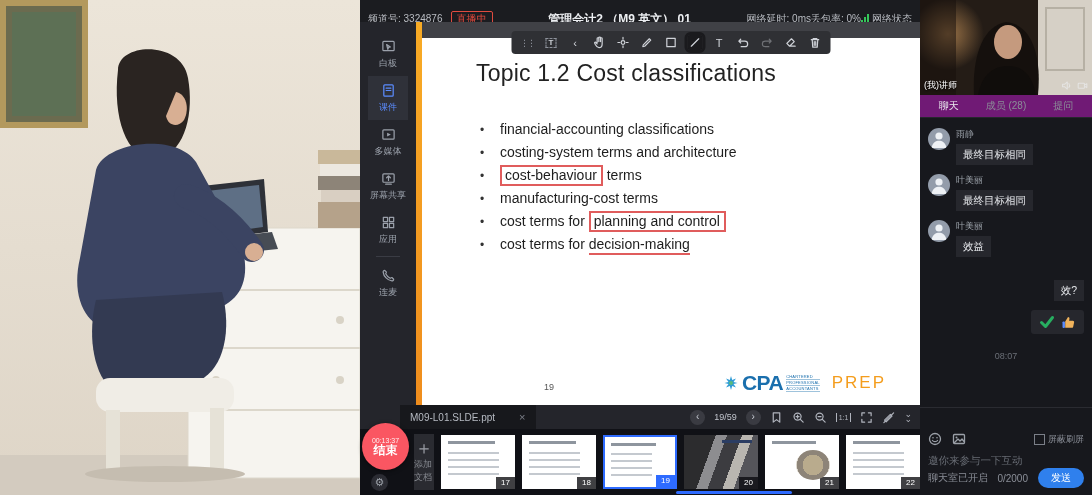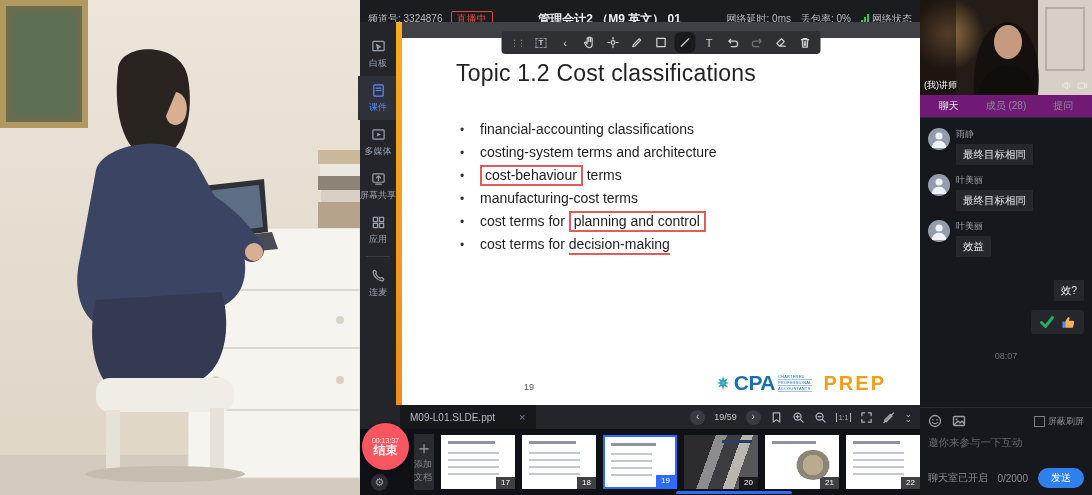--- a/index.html
+++ b/index.html
@@ -10,26 +10,26 @@
 
   
   #left-photo{position:absolute;left:0;top:0;width:360px;height:495px;overflow:hidden;}
 
   
   #center{position:absolute;left:360px;top:0;width:560px;height:495px;background:#121317;}
   .topbar{position:absolute;top:0;left:0;right:0;height:38px;background:#1b1c20;display:flex;align-items:center;
           color:#b9bcc2;font-size:10px;padding:4px 8px;box-sizing:border-box;}
   .live-badge{border:1px solid #e04b3f;color:#e0493c;padding:0 5px;margin-left:8px;font-size:10px;line-height:14px;border-radius:2px;}
   .topbar-title{flex:1;text-align:center;color:#eceef1;font-weight:bold;font-size:12px;}
-  .net-group{display:flex;align-items:center;gap:10px;}
+  .net-group{display:flex;align-items:center;gap:0;}
   .sig{display:inline-flex;align-items:flex-end;gap:1px;margin-right:3px;}
   .sig b{width:2px;background:#35c559;display:inline-block;}
 
   .mainrow{position:absolute;top:22px;left:0;right:0;height:383px;display:flex;}
-  .sidebar{width:36px;background:#24252b;display:flex;flex-direction:column;align-items:center;padding-top:10px;box-sizing:border-box;}
+  .sidebar{width:56px;background:#24252b;display:flex;flex-direction:column;align-items:center;padding-top:10px;box-sizing:border-box;}
   .side-item{width:40px;padding:7px 0 6px;color:#9ba1ab;font-size:9px;text-align:center;cursor:pointer;}
   .side-item .ic{margin:0 auto 3px;width:15px;height:15px;}
   .side-item.active{background:#2f3139;color:#5b8cff;}
   .side-div{width:24px;border-top:1px solid #3a3c44;margin:4px 0;}
   .stripe{width:6px;background:linear-gradient(180deg,#f8ab25,#ef8d1d);}
   .slidearea{flex:1;background:#404146;position:relative;overflow:hidden;}
   .sheet{position:absolute;left:0;top:16px;right:0;bottom:0;background:#ffffff;}
 
   .anno-toolbar{position:absolute;top:9px;left:50%;transform:translateX(-50%);z-index:6;
       background:#2f3034;border-radius:4px;display:flex;align-items:center;gap:9px;padding:4px 8px;color:#cfd2d8;}
@@ -47,21 +47,21 @@
   .red-box{border:2px solid #e05c5c;padding:1px 4px 2px 3px;margin:-3px 0;display:inline-block;}
   .red-box:empty{display:none;border:none;padding:0;}
   .red-under{border-bottom:2px solid #e05c5c;padding-bottom:2px;display:inline-block;}
   .red-under:empty{display:none;border:none;}
   .page-num{position:absolute;left:122px;bottom:13px;font-size:9px;color:#555;}
   .logos{position:absolute;right:34px;bottom:10px;display:flex;align-items:center;gap:12px;}
   .cpa-wrap{display:flex;align-items:center;gap:3px;}
   .cpa-main{color:#1a6fad;font-weight:bold;font-size:21px;letter-spacing:-.5px;}
   .cpa-sub{display:flex;flex-direction:column;justify-content:center;font-size:4px;color:#1a6fad;line-height:5px;letter-spacing:.2px;}
   .cpa-sub span{border-bottom:.5px solid #9fc3dc;}
-  .prep{color:#f49d1d;font-weight:bold;font-size:20px;letter-spacing:2px;}
+  .prep{color:#f49d1d;font-weight:normal;font-size:17px;letter-spacing:2px;}
 
   .tabbar{position:absolute;top:405px;left:0;right:0;height:24px;background:#24252b;display:flex;align-items:center;}
   .doc-tab{margin-left:40px;height:24px;background:#17181c;display:flex;align-items:center;gap:24px;padding:0 10px;
            font-size:10px;color:#b6bac2;cursor:pointer;}
   .doc-tab .x{color:#7b7f88;font-size:11px;}
   .tab-controls{margin-left:auto;display:flex;align-items:center;gap:9px;color:#b0b4bd;padding-right:8px;}
   .pgbtn{width:15px;height:15px;border-radius:50%;background:#3a3b42;display:flex;align-items:center;justify-content:center;
          font-size:10px;color:#c6cad2;cursor:pointer;line-height:1;}
   .pgnum{font-size:9px;color:#c0c4cc;}
   .tcic{width:13px;height:13px;cursor:pointer;}
@@ -106,21 +106,21 @@
   .chat{flex:1;padding:10px 8px 0;display:flex;flex-direction:column;overflow:hidden;}
   .msg{display:flex;gap:6px;margin-bottom:9px;}
   .avatar{width:22px;height:22px;border-radius:50%;background:#939caa;flex:none;overflow:hidden;}
   .mcol{display:flex;flex-direction:column;align-items:flex-start;}
   .mname{font-size:9px;color:#9aa0a8;margin-bottom:3px;}
   .bubble{background:#26272d;color:#e4e6ea;font-size:10.5px;padding:4px 7px;border-radius:0;line-height:13px;}
   .msg.right{justify-content:flex-end;}
   .msg.gap{margin-top:14px;}
   .react{display:flex;align-items:center;gap:6px;background:#26272d;border-radius:3px;padding:4px 8px;}
   .mtime{text-align:center;font-size:9px;color:#6b6f77;margin:8px 0 10px;}
-  .chat-input{flex:none;height:88px;border-top:1px solid #2a2b31;display:flex;flex-direction:column;padding:6px 8px 7px;box-sizing:border-box;background:#17181d;}
+  .chat-input{flex:none;height:88px;border-top:1px solid #2a2b31;display:flex;flex-direction:column;padding:24px 8px 7px;box-sizing:border-box;background:#17181d;}
   .ci-row1{display:flex;align-items:center;gap:10px;color:#9ba0a8;}
   .ci-right{margin-left:auto;display:flex;align-items:center;gap:3px;font-size:9px;color:#8b8f98;}
   .cbox{width:9px;height:9px;border:1px solid #7b7f88;display:inline-block;cursor:pointer;}
   .ci-ph{font-size:10.5px;color:#676b73;margin-top:8px;}
   .ci-bottom{margin-top:auto;display:flex;align-items:center;gap:8px;font-size:10px;color:#8b8f98;}
   .send-btn{margin-left:2px;background:#2f80ed;color:#fff;font-size:10px;border:none;border-radius:11px;padding:3px 13px;cursor:pointer;}
   .ci-spacer{flex:1;}
 </style>
 </head>
 <body>

